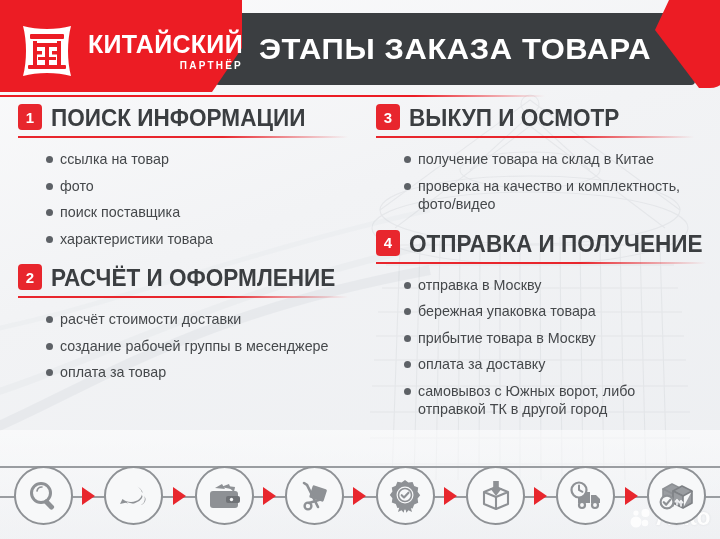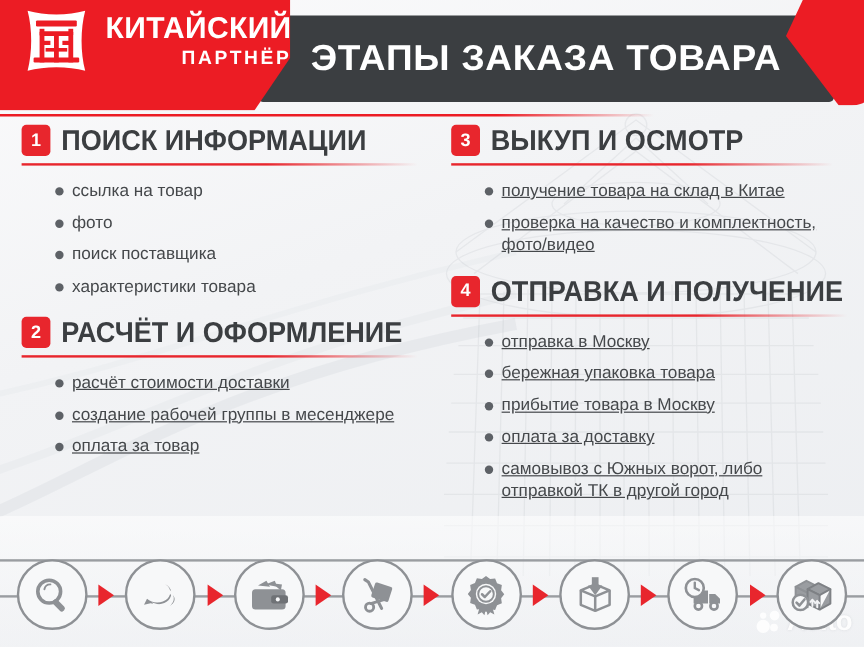--- a/index.html
+++ b/index.html
@@ -52,30 +52,30 @@
     position:absolute;left:655px;top:0;width:75px;height:88px;
     background:#ec1c24;border-radius:8px 0 20px 20px;
     clip-path:polygon(14px 0,75px 0,75px 88px,44px 88px,0 30px);
   }
   .header-underline{
     position:absolute;left:0;top:95px;width:545px;height:3px;
     background:linear-gradient(90deg,#ec1c24 0%,#ec1c24 76%,rgba(236,28,36,0) 100%);
   }
 
   
-  .logo-wrap{position:absolute;left:16px;top:3px;display:flex;align-items:center;gap:10px;}
+  .logo-wrap{position:absolute;left:16px;top:20px;display:flex;align-items:center;gap:10px;}
   .logo-mark{
     width:62px;height:62px;display:flex;align-items:center;justify-content:center;
   }
   .logo-text{display:flex;flex-direction:column;line-height:1;}
   .logo-main{
     color:#ffffff;font-size:25px;font-weight:bold;letter-spacing:.3px;
   }
   .logo-sub{
-    color:#ffffff;font-size:16px;font-weight:bold;letter-spacing:2.2px;
+    color:#ffffff;font-size:10px;font-weight:bold;letter-spacing:2.2px;
     text-align:right;margin-top:4px;
   }
 
   
   .col{position:absolute;top:104px;}
   .col-left{left:18px;width:348px;}
   .col-right{left:376px;width:338px;}
 
   .section{margin-bottom:4px;}
   .sec-head{
@@ -104,21 +104,21 @@
 
   ul.bullets{list-style:none;margin:12px;padding:0 0 0 30px;}
   ul.bullets li{
     position:relative;color:#45484b;font-size:14.3px;line-height:18.5px;
     margin-bottom:8px;
   }
   ul.bullets li::before{
     content:"";position:absolute;left:-14px;top:6px;
     width:7px;height:7px;border-radius:50%;background:#5d6166;
   }
-  .tight li{margin-bottom:9px;text-decoration:underline;}
+  .tight li{margin-bottom:9px;}
 
   
   .footer{
     position:absolute;left:0;top:430px;width:720px;height:109px;
     background:linear-gradient(180deg,rgba(255,255,255,.55),rgba(244,245,247,.35));
   }
   .strip-line{
     position:absolute;left:0;width:720px;height:2px;background:#9a9da1;
   }
   .strip-line.a{top:36px;}

